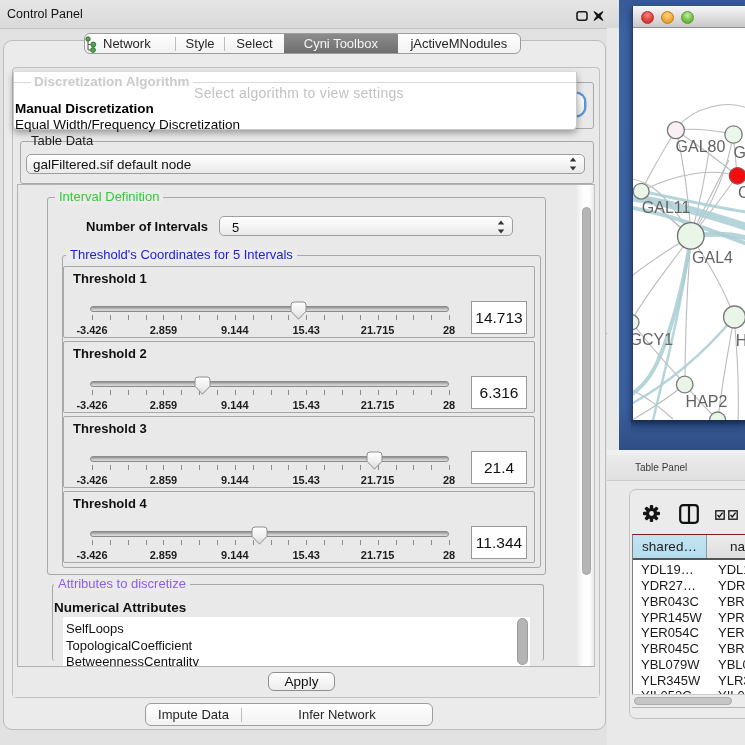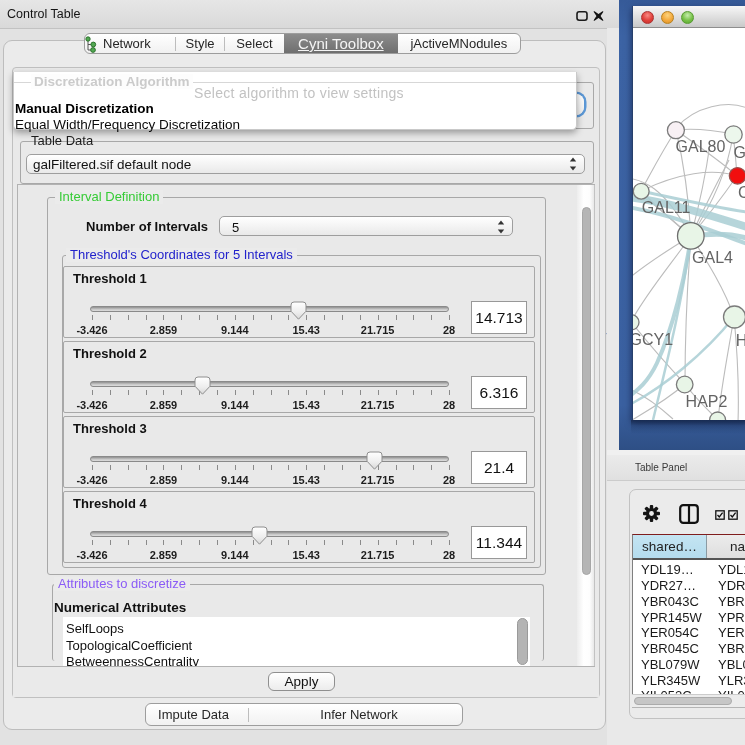--- a/index.html
+++ b/index.html
@@ -5,21 +5,21 @@
   html,body{margin:0;padding:0;}
   body{width:745px;height:745px;position:relative;overflow:hidden;
        font-family:"Liberation Sans",sans-serif;background:#e2e2e2;}
   .abs{position:absolute;}
   .grouptitle{position:absolute;background:#ebebeb;padding:0 4px;font-size:13px;line-height:14px;}
 </style>
 </head>
 <body>
 
 <div class="abs" style="left:0;top:0;width:621px;height:28px;background:linear-gradient(#e6e6e6,#d9d9d9);border-bottom:1px solid #c2c2c2;"></div>
-<div class="abs" style="left:7px;top:7px;font-size:12.5px;color:#141414;">Control Table</div>
+<div class="abs" style="left:7px;top:7px;font-size:12.5px;color:#141414;">Control Panel</div>
 
 <svg class="abs" style="left:576px;top:11px;" width="12" height="10" viewBox="0 0 12 10">
     <rect x="1" y="0.8" width="10" height="8.4" rx="2.2" fill="none" stroke="#1b1b1b" stroke-width="1.6"></rect>
   </svg>
 <svg class="abs" style="left:593px;top:11px;" width="11" height="10" viewBox="0 0 11 10">
     <path d="M1.2 0.8 L5.5 3.8 L9.8 0.8 L6.9 5 L9.8 9.2 L5.5 6.2 L1.2 9.2 L4.1 5 Z" fill="#141414" stroke="#141414" stroke-width="1.1" stroke-linejoin="round"></path>
   </svg>
 
 <div class="abs" style="left:3px;top:40px;width:603px;height:690px;background:#ebebeb;border:1px solid #bdbdbd;border-radius:9px;box-sizing:border-box;"></div>
 
@@ -33,21 +33,21 @@
         <path d="M3 4.5 L3 14 M3 8.5 L5.9 8.5 M3 14 L5.6 14" stroke="#555" stroke-width="1" fill="none"></path>
         <circle cx="3" cy="3" r="2.2" fill="#52a852" stroke="#266b26" stroke-width="0.9"></circle>
         <circle cx="8.3" cy="8.5" r="2.4" fill="#52a852" stroke="#266b26" stroke-width="0.9"></circle>
         <circle cx="8" cy="14" r="2.4" fill="#52a852" stroke="#266b26" stroke-width="0.9"></circle>
       </svg>
     Network</div>
   <div style="width:1px;height:14px;background:#bdbdbd;align-self:center;"></div>
   <div style="width:49px;display:flex;align-items:center;justify-content:center;font-size:13px;color:#262626;">Style</div>
   <div style="width:1px;height:14px;background:#bdbdbd;align-self:center;"></div>
   <div style="width:61px;display:flex;align-items:center;justify-content:center;font-size:13px;color:#262626;">Select</div>
-  <div style="width:117px;display:flex;align-items:center;justify-content:center;font-size:15px;color:#f4f4f4;background:linear-gradient(#8c8c8c,#6f6f6f);text-decoration:underline;">Cyni Toolbox</div>
+  <div style="width:117px;display:flex;align-items:center;justify-content:center;font-size:13px;color:#f4f4f4;background:linear-gradient(#8c8c8c,#6f6f6f);">Cyni Toolbox</div>
   <div style="width:126px;display:flex;align-items:center;justify-content:center;font-size:13px;color:#262626;">jActiveMNodules</div>
 </div>
 
 <div class="abs" style="left:20px;top:82px;width:572px;height:45px;border:1px solid #a8a8a8;border-radius:3px;"></div>
 
 <div class="abs" style="left:26px;top:94px;width:558px;height:21px;border-radius:8px;box-shadow:0 0 0 2.5px #5b97d5;background:linear-gradient(#ffffff,#ededed);"></div>
 
 <div class="abs" style="left:13px;top:72px;width:564px;height:58px;background:#ffffff;border:1px solid #c9c9c9;border-top:none;border-radius:0 0 5px 5px;box-shadow:0 3px 7px rgba(0,0,0,0.35);box-sizing:border-box;"></div>
 <div class="abs" style="left:14px;top:82px;width:563px;height:1px;background:rgba(150,150,150,0.38);"></div>
 <div class="abs" style="left:31px;top:74px;font-size:13.5px;font-weight:bold;color:#cbcbcb;background:#fdfdfd;padding:0 3px;">Discretization Algorithm</div>
@@ -253,21 +253,21 @@
 <div class="grouptitle" style="left:54px;top:577px;color:#8b5cf6;">Attributes to discretize</div>
 <div class="abs" style="left:54px;top:600px;font-size:13.5px;font-weight:bold;color:#111;">Numerical Attributes</div>
 <div class="abs" style="left:63px;top:617px;width:467px;height:49px;background:#ffffff;overflow:hidden;">
   <div style="margin:4px 0 0 3px;font-size:13px;color:#111;line-height:16.5px;">SelfLoops<br>TopologicalCoefficient<br>BetweennessCentrality</div>
 </div>
 <div class="abs" style="left:517px;top:618px;width:11px;height:47px;background:#b4b4b4;border:1px solid #9a9a9a;border-radius:6px;box-sizing:border-box;"></div>
 
 <div class="abs" style="left:13px;top:667px;width:586px;height:30px;background:#eaeaea;"></div>
 <div class="abs" style="left:268px;top:672px;width:67px;height:19px;background:linear-gradient(#ffffff,#ececec);border:1px solid #8f8f8f;border-radius:6px;box-sizing:border-box;text-align:center;font-size:13.5px;color:#111;line-height:17px;">Apply</div>
 
-<div class="abs" style="left:145px;top:703px;width:318px;height:23px;background:linear-gradient(#ffffff,#f1f1f1);border:1px solid #9d9d9d;border-radius:6px;box-sizing:border-box;overflow:hidden;display:flex;gap:7px;">
+<div class="abs" style="left:145px;top:703px;width:288px;height:23px;background:linear-gradient(#ffffff,#f1f1f1);border:1px solid #9d9d9d;border-radius:6px;box-sizing:border-box;overflow:hidden;display:flex;">
   <div style="width:95px;display:flex;align-items:center;justify-content:center;font-size:13px;color:#262626;">Impute Data</div>
   <div style="width:1px;height:14px;background:#bdbdbd;align-self:center;"></div>
   <div style="flex:1;display:flex;align-items:center;justify-content:center;font-size:13px;color:#262626;">Infer Network</div>
 </div>
 
 <div class="abs" style="left:577px;top:185px;width:17px;height:481px;background:linear-gradient(90deg,#ededed,#ffffff 40%,#fdfdfd 75%,#e8e8e8);border-right:1px solid #c2c2c2;"></div>
 <div class="abs" style="left:582px;top:207px;width:9px;height:368px;background:#b5b5b5;border:1px solid #a6a6a6;border-radius:5px;box-sizing:border-box;"></div>
 
 <div class="abs" style="left:606px;top:328px;font-size:9px;color:#4a6fb0;">◂</div>
 

